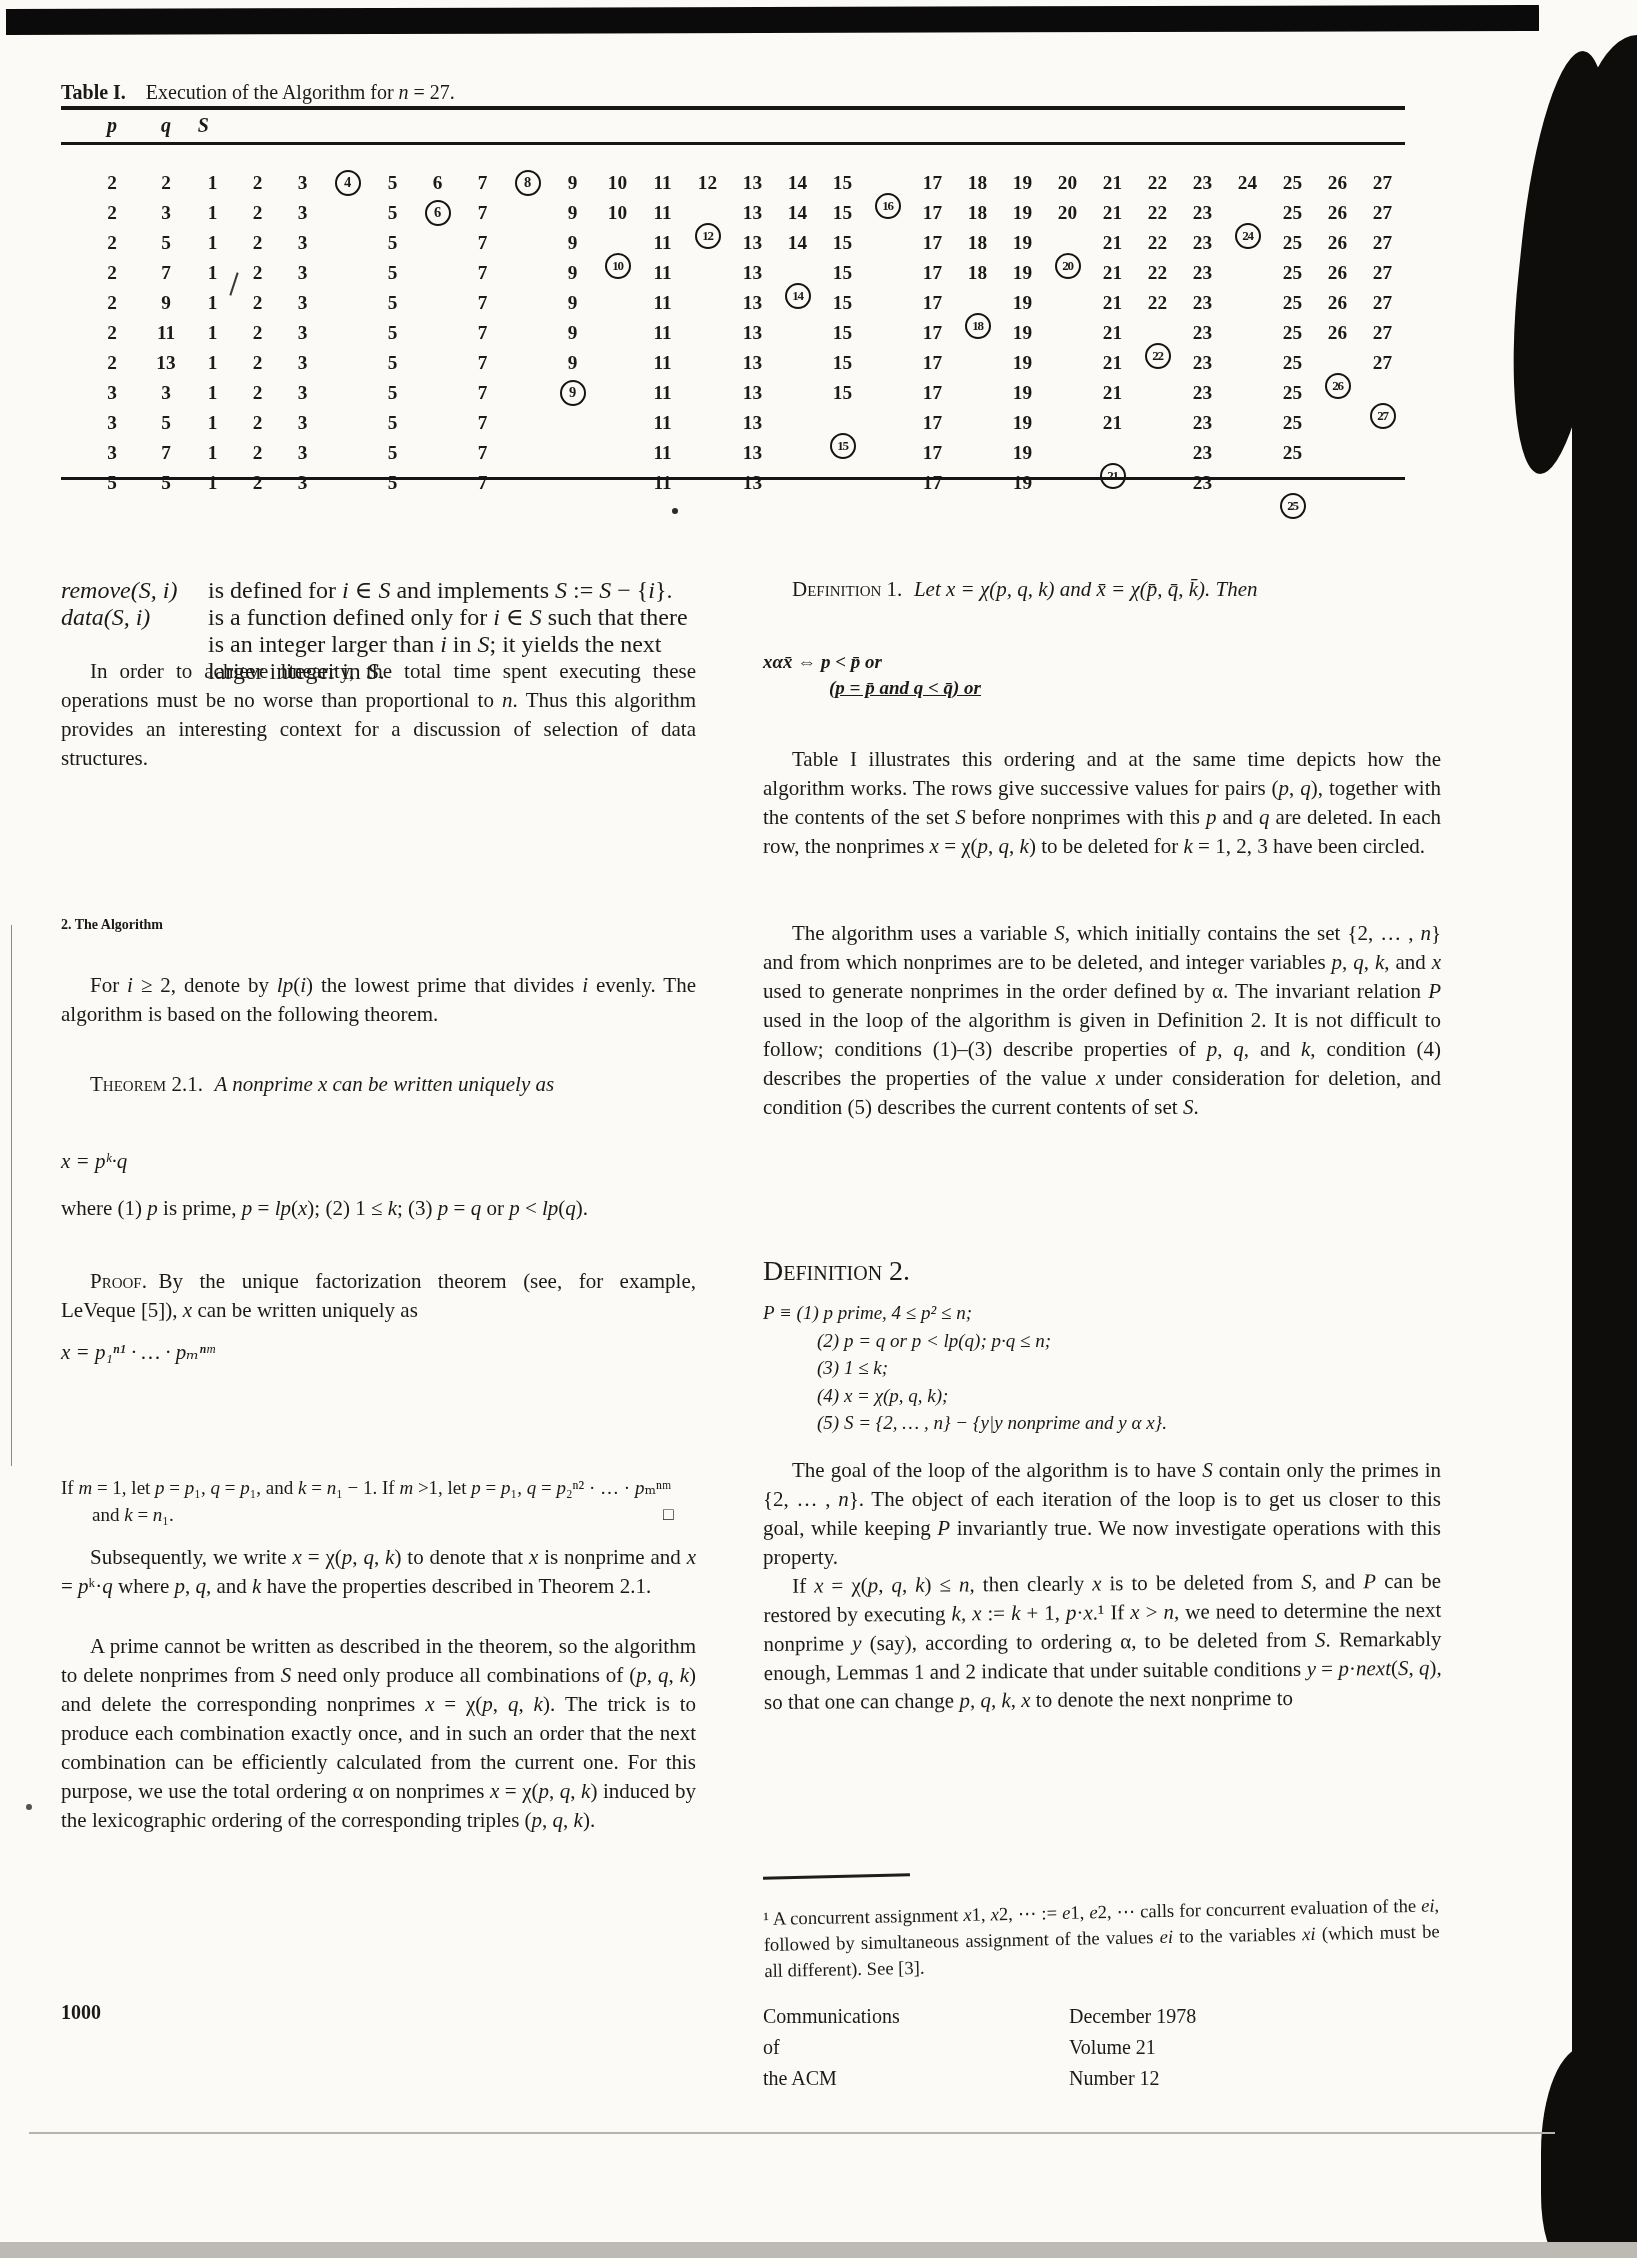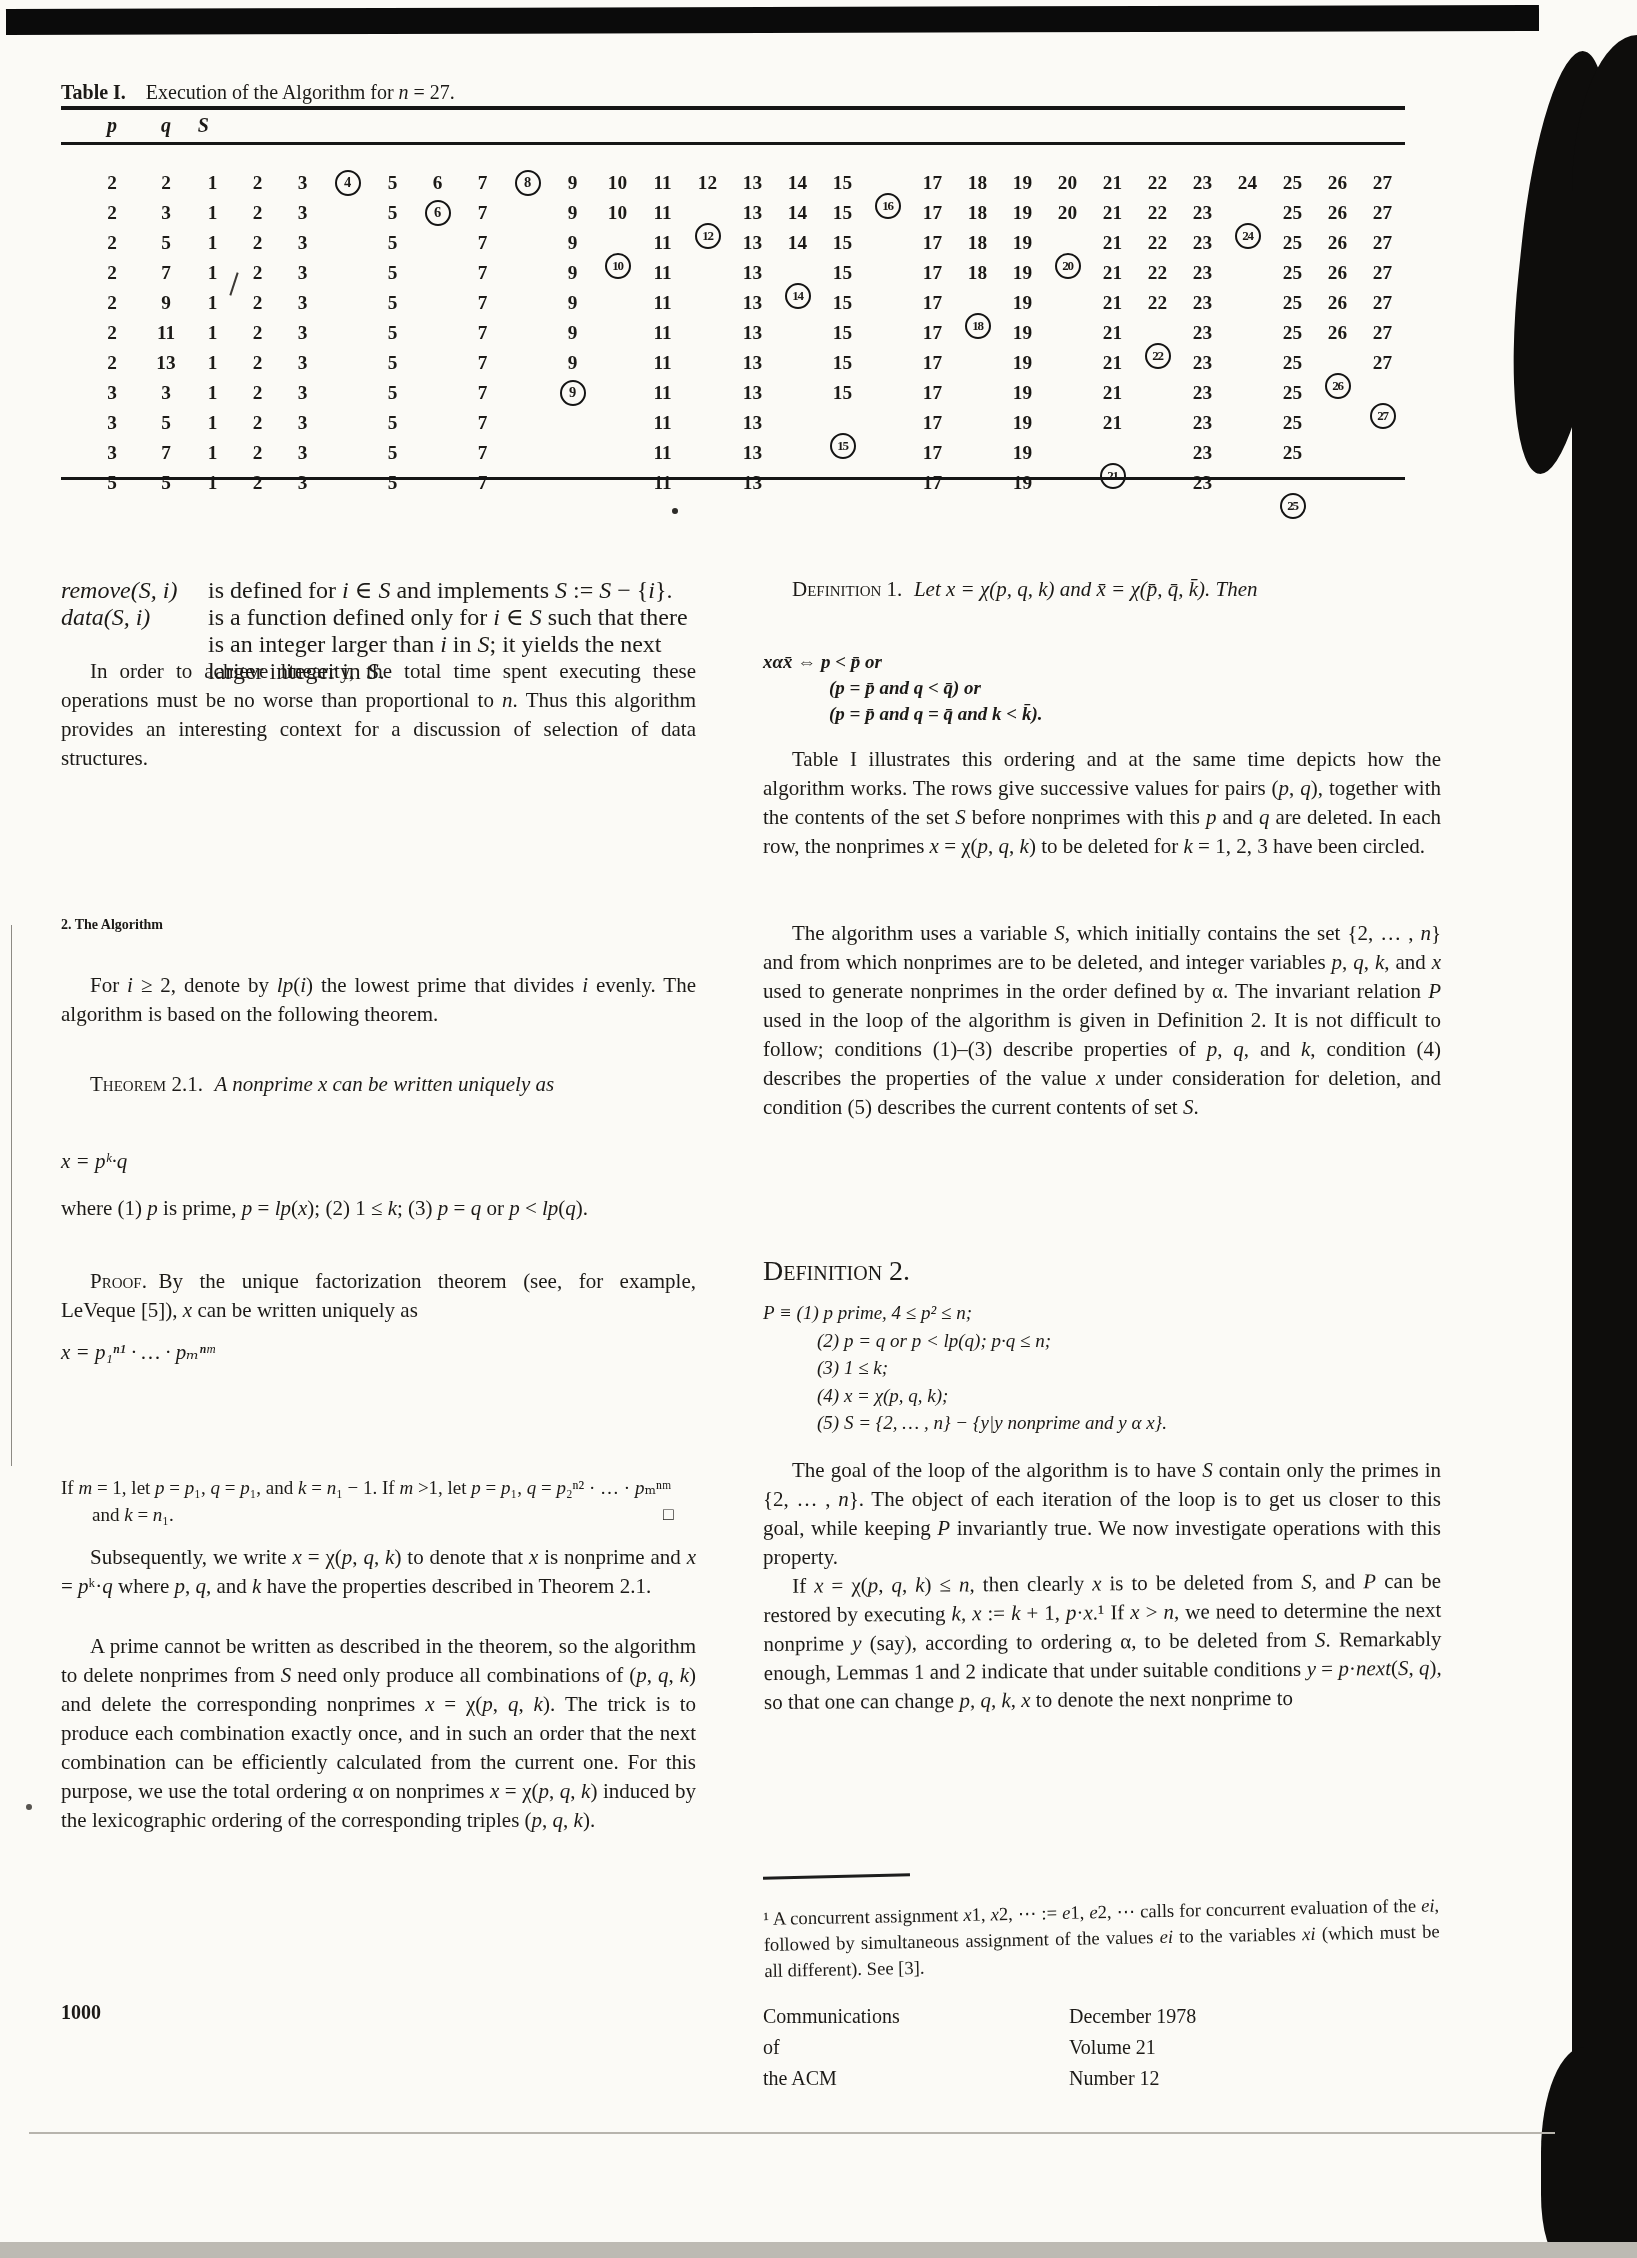--- a/index.html
+++ b/index.html
@@ -39,21 +39,21 @@
   .para{font-size:21px;line-height:29px;text-align:justify;margin:0;}
   .indent{text-indent:29px;}
   .it{font-style:italic;}
   .sc{font-variant:small-caps;margin-right:11.6px;}
   .heading{font-size:14px;font-weight:700;}
   .formula{font-size:21px;font-style:italic;}
   .defrow{display:flex;font-size:24px;line-height:27px;}
   .term{width:147px;flex:none;font-style:italic;}
   .defdef{width:488px;}
   .mathline{font-size:19px;line-height:26px;font-style:italic;font-weight:600;}
-  .mathline.ind{padding-left:66px;}
+  .mathline.ind{padding-left:66px;text-decoration:underline;}
   .deflines{font-size:19px;line-height:27.5px;font-style:italic;}
   .deflines .ind2{padding-left:54px;}
   .ifblock{position:relative;font-size:19px;line-height:26.6px;padding-left:31px;text-indent:-31px;}
   .qed{position:absolute;right:1.9px;bottom:1px;font-size:17.4px;font-style:normal;}
   .footnote{font-size:18.6px;line-height:26px;text-align:justify;transform:rotate(-1.15deg);transform-origin:left top;}
   .footnote-rule{background:#1d1d1d;transform:rotate(-1.3deg);}
   .footer-block{font-size:20px;line-height:31px;}
   .pageno{font-size:20px;font-weight:700;}
 </style>
 </head>
@@ -469,21 +469,20 @@
 
   <p class="abs para indent" style="left:61px;top:1632px;width:635px;">A prime cannot be written as described in the theorem, so the algorithm to delete nonprimes from <i>S</i> need only produce all combinations of (<i>p</i>, <i>q</i>, <i>k</i>) and delete the corresponding nonprimes <i>x</i> = χ(<i>p</i>, <i>q</i>, <i>k</i>). The trick is to produce each combination exactly once, and in such an order that the next combination can be efficiently calculated from the current one. For this purpose, we use the total ordering α on nonprimes <i>x</i> = χ(<i>p</i>, <i>q</i>, <i>k</i>) induced by the lexicographic ordering of the corresponding triples (<i>p</i>, <i>q</i>, <i>k</i>).</p>
 
   <div class="abs pageno" style="left:61px;top:2001px;">1000</div>
 
   <p class="abs para indent" style="left:763px;top:575px;width:678px;"><span class="sc">Definition 1.</span><span class="it">Let x = χ(p, q, k) and x̄ = χ(p̄, q̄, k̄). Then</span></p>
 
   <div class="abs" style="left:763px;top:649px;width:678px;">
     <div class="mathline">xαx̄ ⇔ p &lt; p̄ or</div>
     <div class="mathline ind">(p = p̄ and q &lt; q̄) or</div>
-    <div class="mathline ind">(p = p̄ and q = q̄ and k &lt; k̄).</div>
   </div>
 
   <p class="abs para indent" style="left:763px;top:745px;width:678px;">Table I illustrates this ordering and at the same time depicts how the algorithm works. The rows give successive values for pairs (<i>p</i>, <i>q</i>), together with the contents of the set <i>S</i> before nonprimes with this <i>p</i> and <i>q</i> are deleted. In each row, the nonprimes <i>x</i> = χ(<i>p</i>, <i>q</i>, <i>k</i>) to be deleted for <i>k</i> = 1, 2, 3 have been circled.</p>
 
   <p class="abs para indent" style="left:763px;top:919px;width:678px;">The algorithm uses a variable <i>S</i>, which initially contains the set {2, … , <i>n</i>} and from which nonprimes are to be deleted, and integer variables <i>p</i>, <i>q</i>, <i>k</i>, and <i>x</i> used to generate nonprimes in the order defined by α. The invariant relation <i>P</i> used in the loop of the algorithm is given in Definition 2. It is not difficult to follow; conditions (1)–(3) describe properties of <i>p</i>, <i>q</i>, and <i>k</i>, condition (4) describes the properties of the value <i>x</i> under consideration for deletion, and condition (5) describes the current contents of set <i>S</i>.</p>
 
   <div class="abs" style="left:763px;top:1255px;"><span class="sc" style="font-size:28px;">Definition 2.</span></div>
 
   <div class="abs deflines" style="left:763px;top:1299px;width:678px;">
     <div><i>P</i> ≡ (1) <i>p</i> prime, 4 ≤ <i>p</i>² ≤ <i>n</i>;</div>

